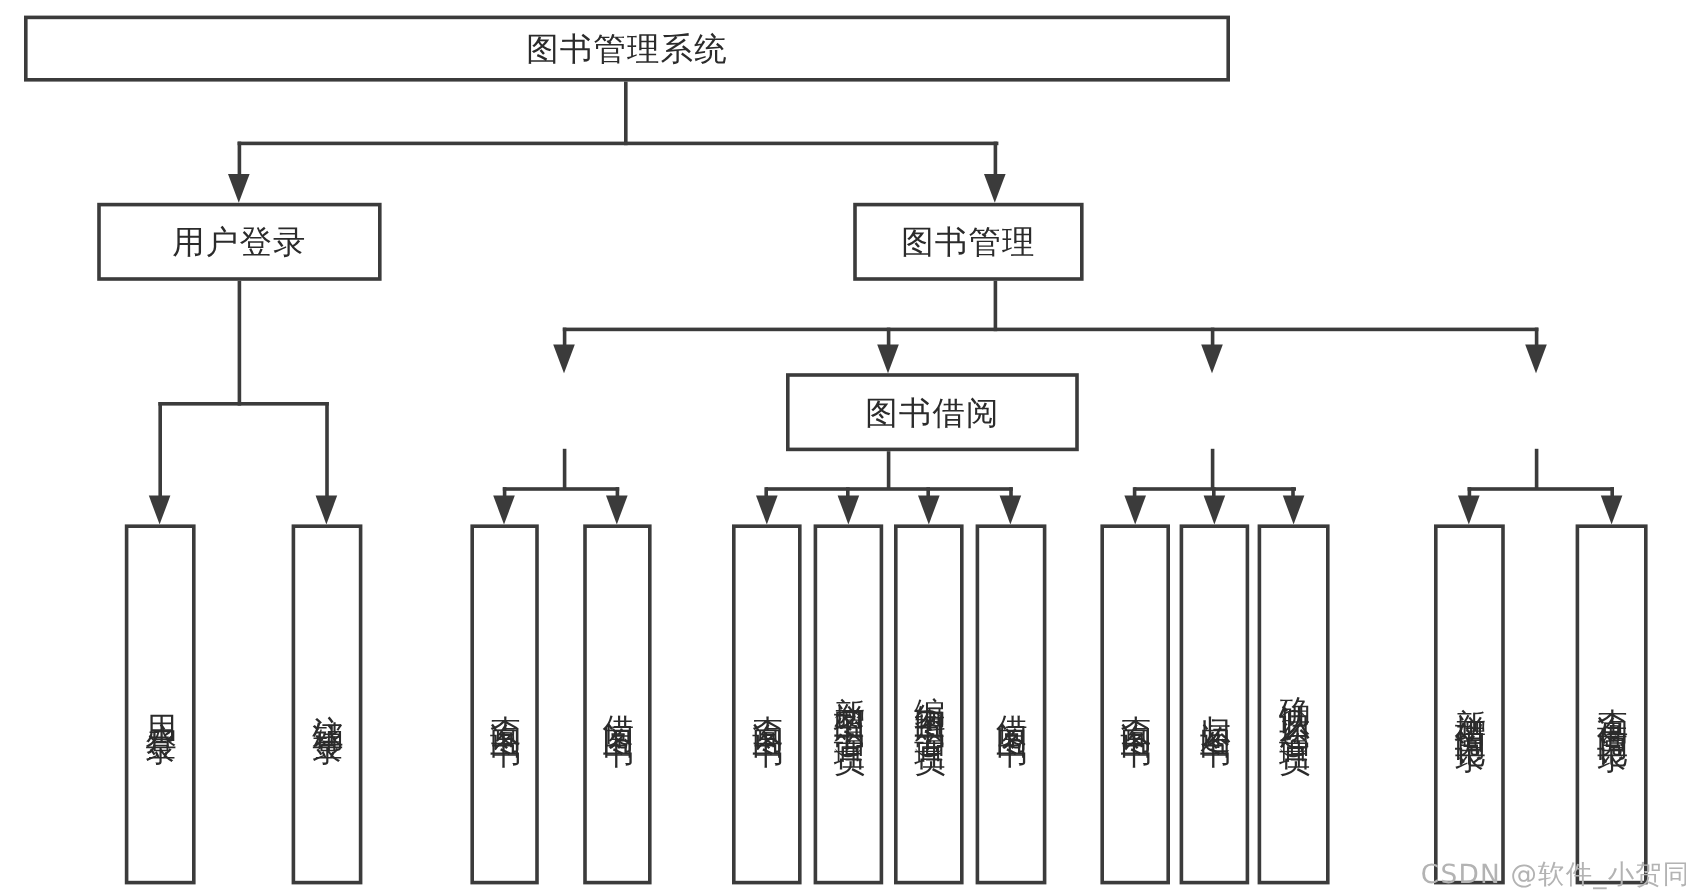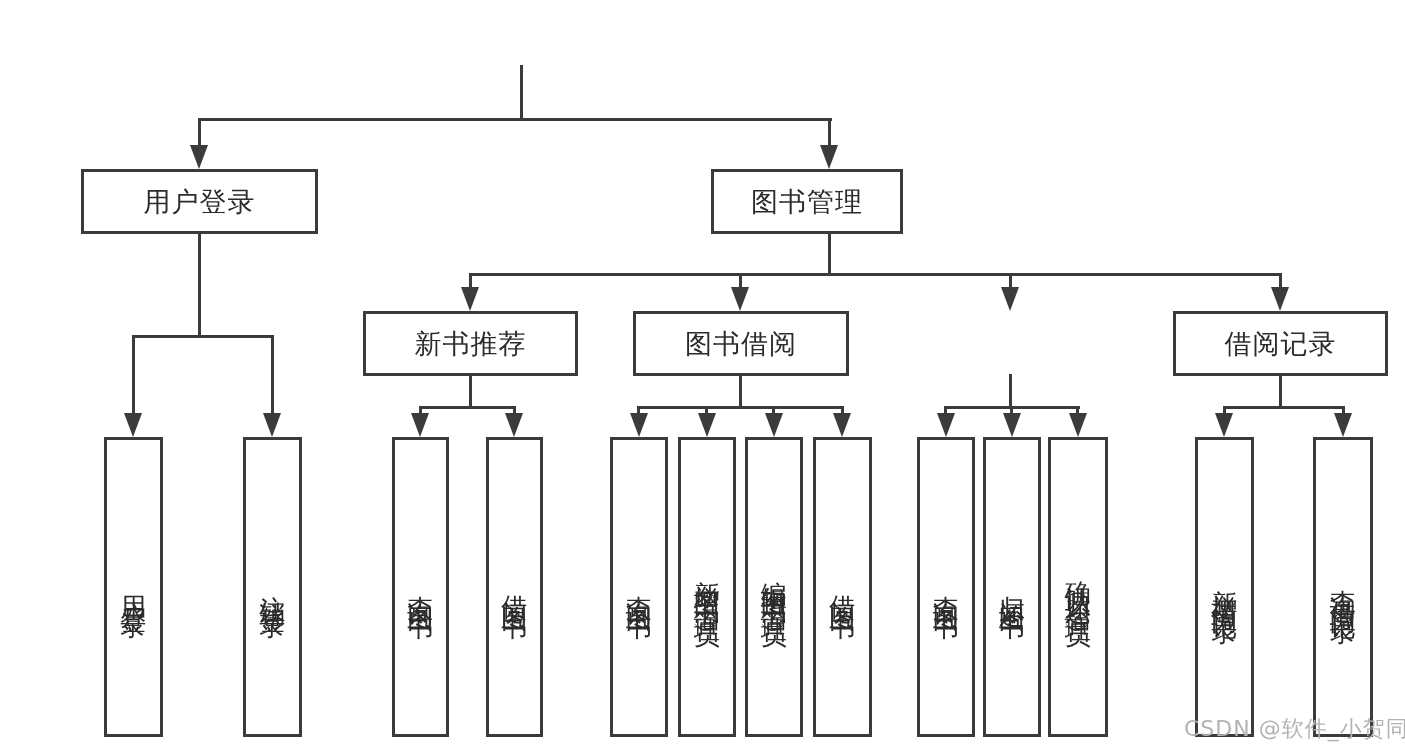--- a/index.html
+++ b/index.html
@@ -34,20 +34,21 @@
   .watermark{
     position:absolute;left:1184px;top:714px;z-index:3;
     color:var(--wm);font-size:22px;letter-spacing:1px;white-space:nowrap;
   }
 </style>
 </head>
 <body>
 
 <div class="canvas">
 
+  <div class="box" style="left:20px;top:13px;width:1005px;height:55px;">图书管理系统</div>
 
   <div class="vl" style="left:520px;top:65px;height:56px;"></div>
   <div class="hl" style="left:198px;top:118px;width:634px;"></div>
 
   <div class="vl" style="left:198px;top:118px;height:30px;"></div>
   <div class="arrow" style="left:190px;top:145px;"></div>
   <div class="vl" style="left:828px;top:118px;height:30px;"></div>
   <div class="arrow" style="left:820px;top:145px;"></div>
 
   <div class="box" style="left:81px;top:169px;width:237px;height:65px;">用户登录</div>
@@ -64,23 +65,21 @@
   <div class="hl" style="left:469px;top:273px;width:813px;"></div>
   <div class="vl" style="left:469px;top:273px;height:16px;"></div>
   <div class="arrow" style="left:461px;top:287px;"></div>
   <div class="vl" style="left:739px;top:273px;height:16px;"></div>
   <div class="arrow" style="left:731px;top:287px;"></div>
   <div class="vl" style="left:1009px;top:273px;height:16px;"></div>
   <div class="arrow" style="left:1001px;top:287px;"></div>
   <div class="vl" style="left:1279px;top:273px;height:16px;"></div>
   <div class="arrow" style="left:1271px;top:287px;"></div>
 
-  <div class="box" style="left:363px;top:311px;width:215px;height:65px;">新书推荐</div>
-  <div class="box" style="left:633px;top:311px;width:216px;height:65px;">图书借阅</div>
-  <div class="box" style="left:1173px;top:311px;width:215px;height:65px;">借阅记录</div>
+  <div class="box" style="left:655px;top:311px;width:244px;height:65px;">图书借阅</div>
 
   <div class="vl" style="left:469px;top:374px;height:34px;"></div>
   <div class="vl" style="left:739px;top:374px;height:34px;"></div>
   <div class="vl" style="left:1009px;top:374px;height:34px;"></div>
   <div class="vl" style="left:1279px;top:374px;height:34px;"></div>
 
   <div class="hl" style="left:419px;top:406px;width:97px;"></div>
   <div class="hl" style="left:638px;top:406px;width:206px;"></div>
   <div class="hl" style="left:945px;top:406px;width:135px;"></div>
   <div class="hl" style="left:1223px;top:406px;width:122px;"></div>

